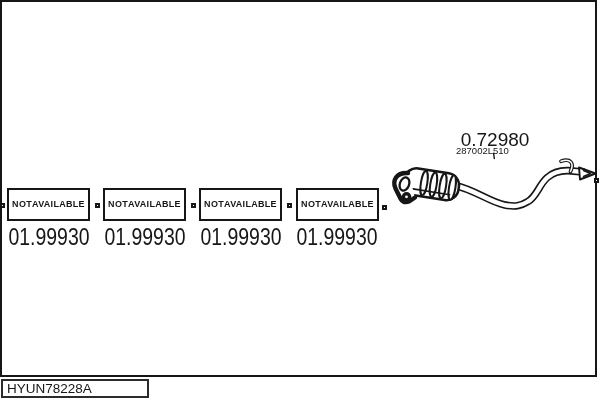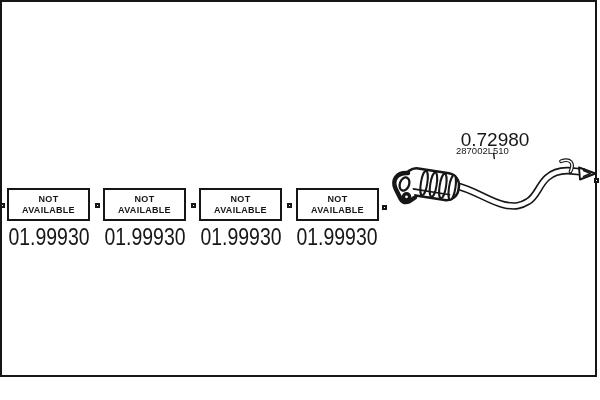--- a/index.html
+++ b/index.html
@@ -7,21 +7,21 @@
     position:relative;width:600px;height:400px;background:#ffffff;
     font-family:"Liberation Sans", sans-serif;color:#161616;overflow:hidden;
   }
   .frame{
     position:absolute;left:0;top:0;width:597px;height:377px;
     border:2.5px solid #161616;box-sizing:border-box;background:#fff;
   }
   .part-box{
     position:absolute;top:188px;width:83px;height:33px;
     border:2px solid #161616;box-sizing:border-box;background:#fff;
-    display:flex;flex-direction:column;align-items:center;justify-content:center;
+    display:flex;flex-direction:row;align-items:center;justify-content:center;
     font-weight:bold;font-size:9px;line-height:10.5px;letter-spacing:0.3px;
     text-align:center;cursor:default;
   }
   .part-box .ln{display:block;}
   .part-num{
     position:absolute;top:225px;width:110px;text-align:center;
     font-size:24px;line-height:24px;transform:scaleX(0.81);
     white-space:nowrap;
   }
   .muffler-num{
@@ -110,14 +110,17 @@
       </g>
 
       <path d="M408,173 Q399.5,172.5 396,177.5 Q392.8,182 395.5,188.5 L400.5,198.5
                Q403.5,203.5 409,201.5 L415,197.5" fill="#ffffff" stroke-width="4.4"></path>
       <ellipse cx="404.5" cy="184" rx="4.6" ry="6.8" transform="rotate(20 404.5 184)" fill="#ffffff" stroke-width="2.3"></ellipse>
       <circle cx="406.5" cy="196.8" r="4.8" fill="#161616" stroke="none"></circle>
       <circle cx="406.5" cy="196.8" r="1.4" fill="#ffffff" stroke="none"></circle>
     </g>
   </svg>
 
+  <div class="footer-box">
+    <span>HYUN78228A</span>
+  </div>
 
 </div>
 
 </body></html>

